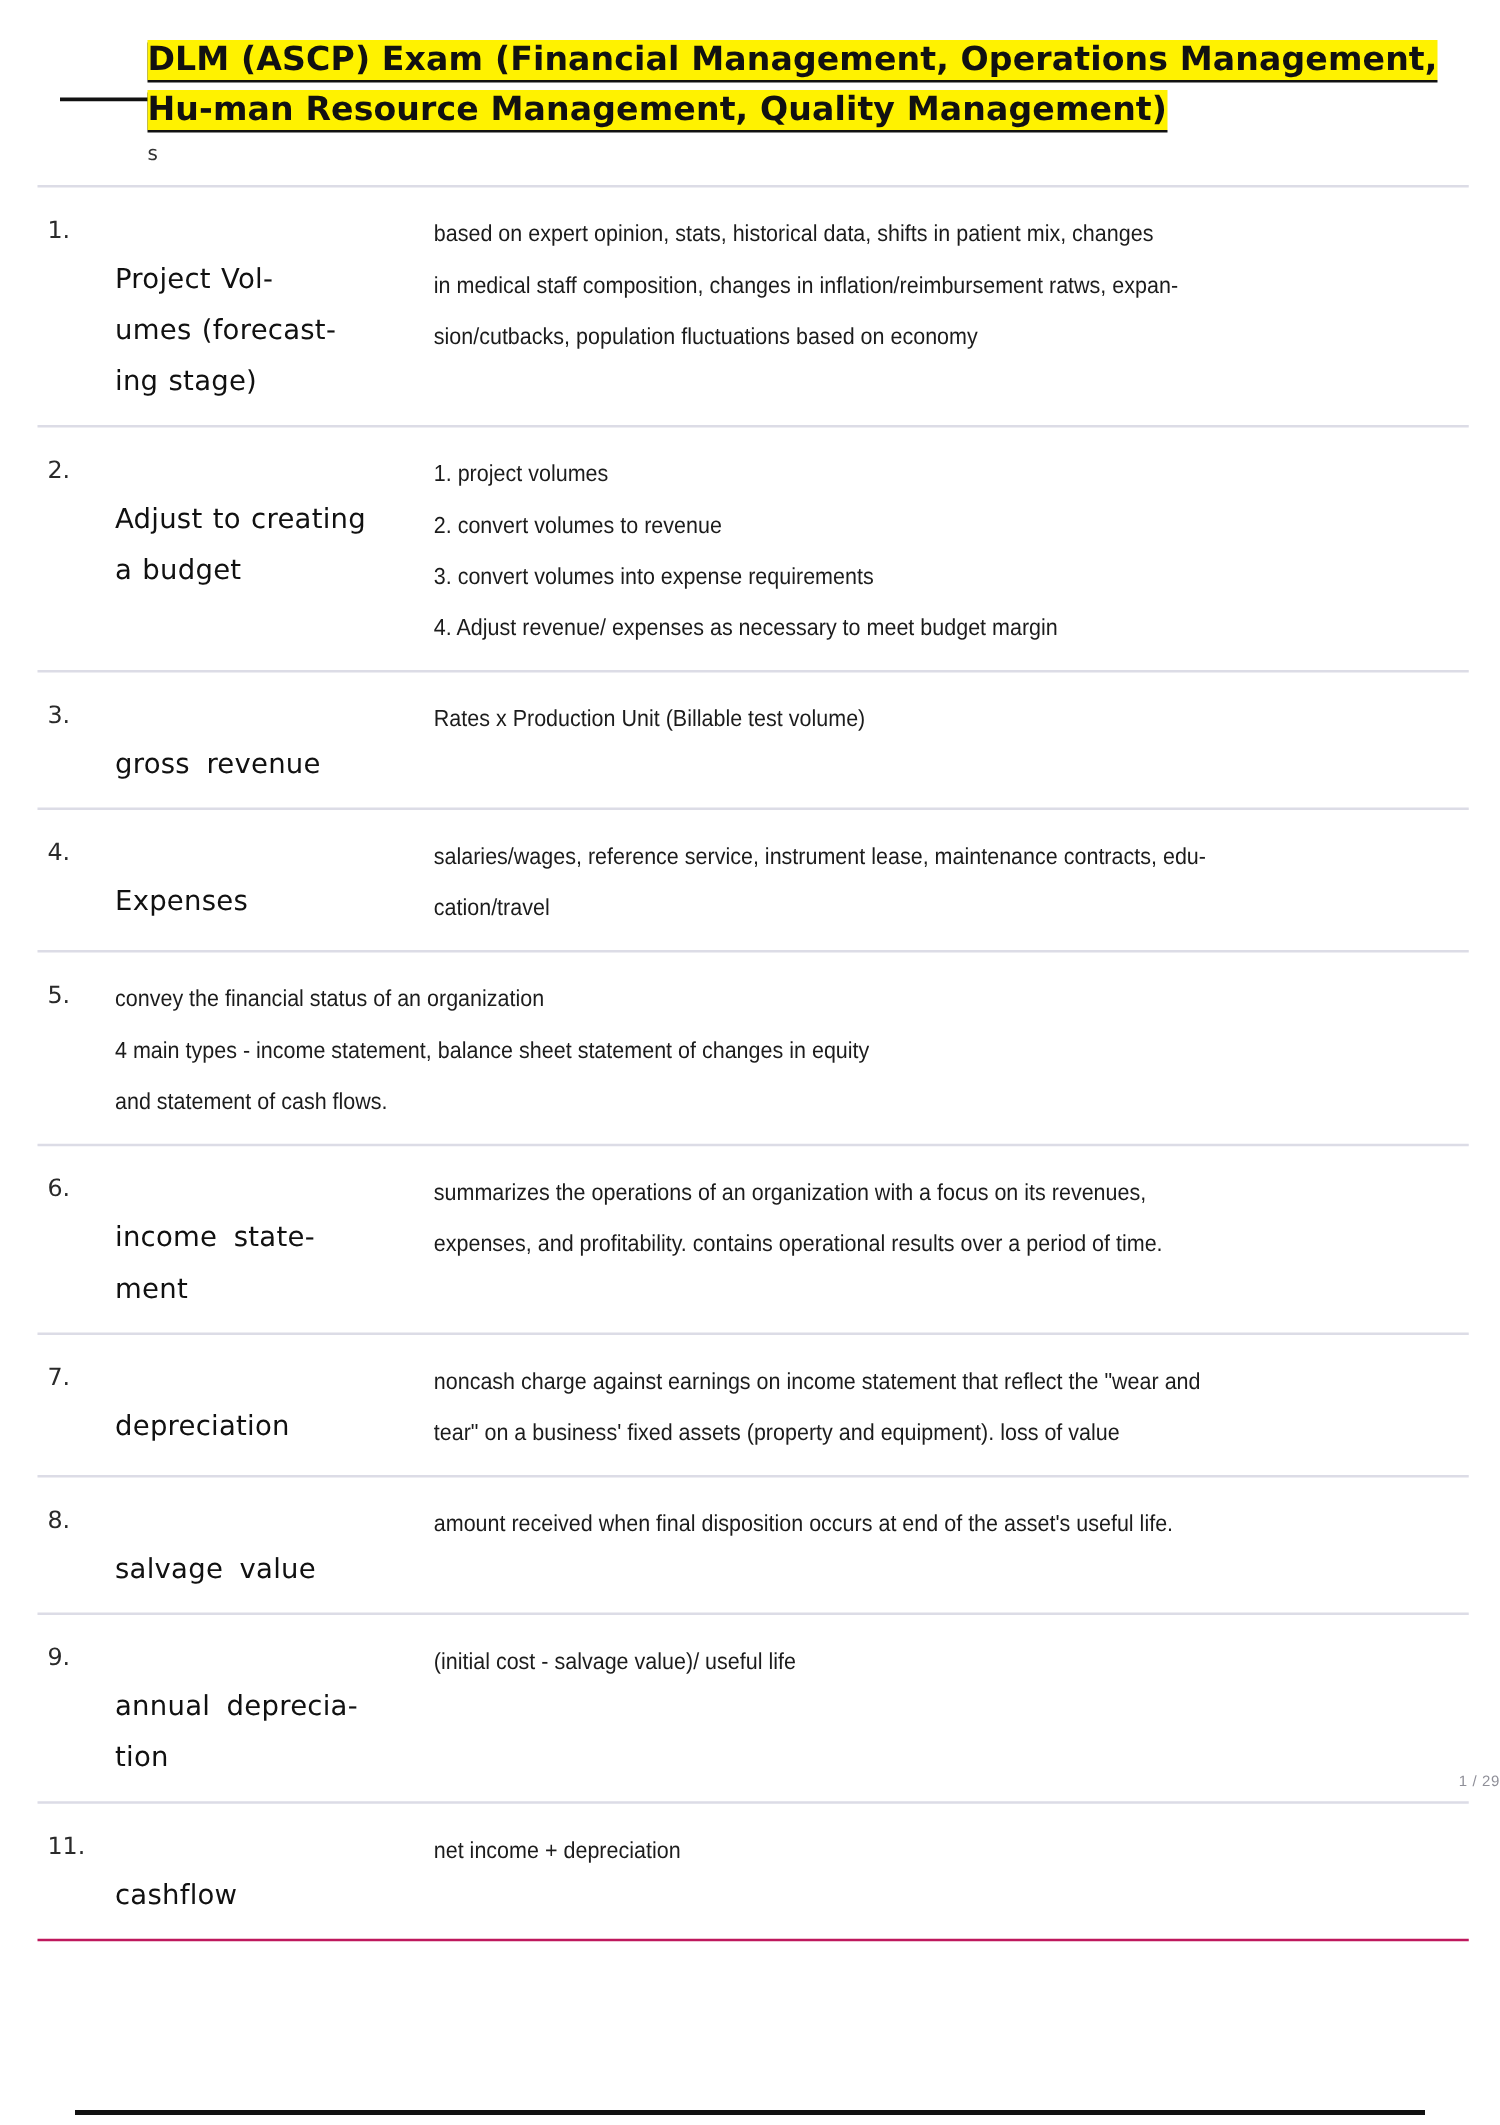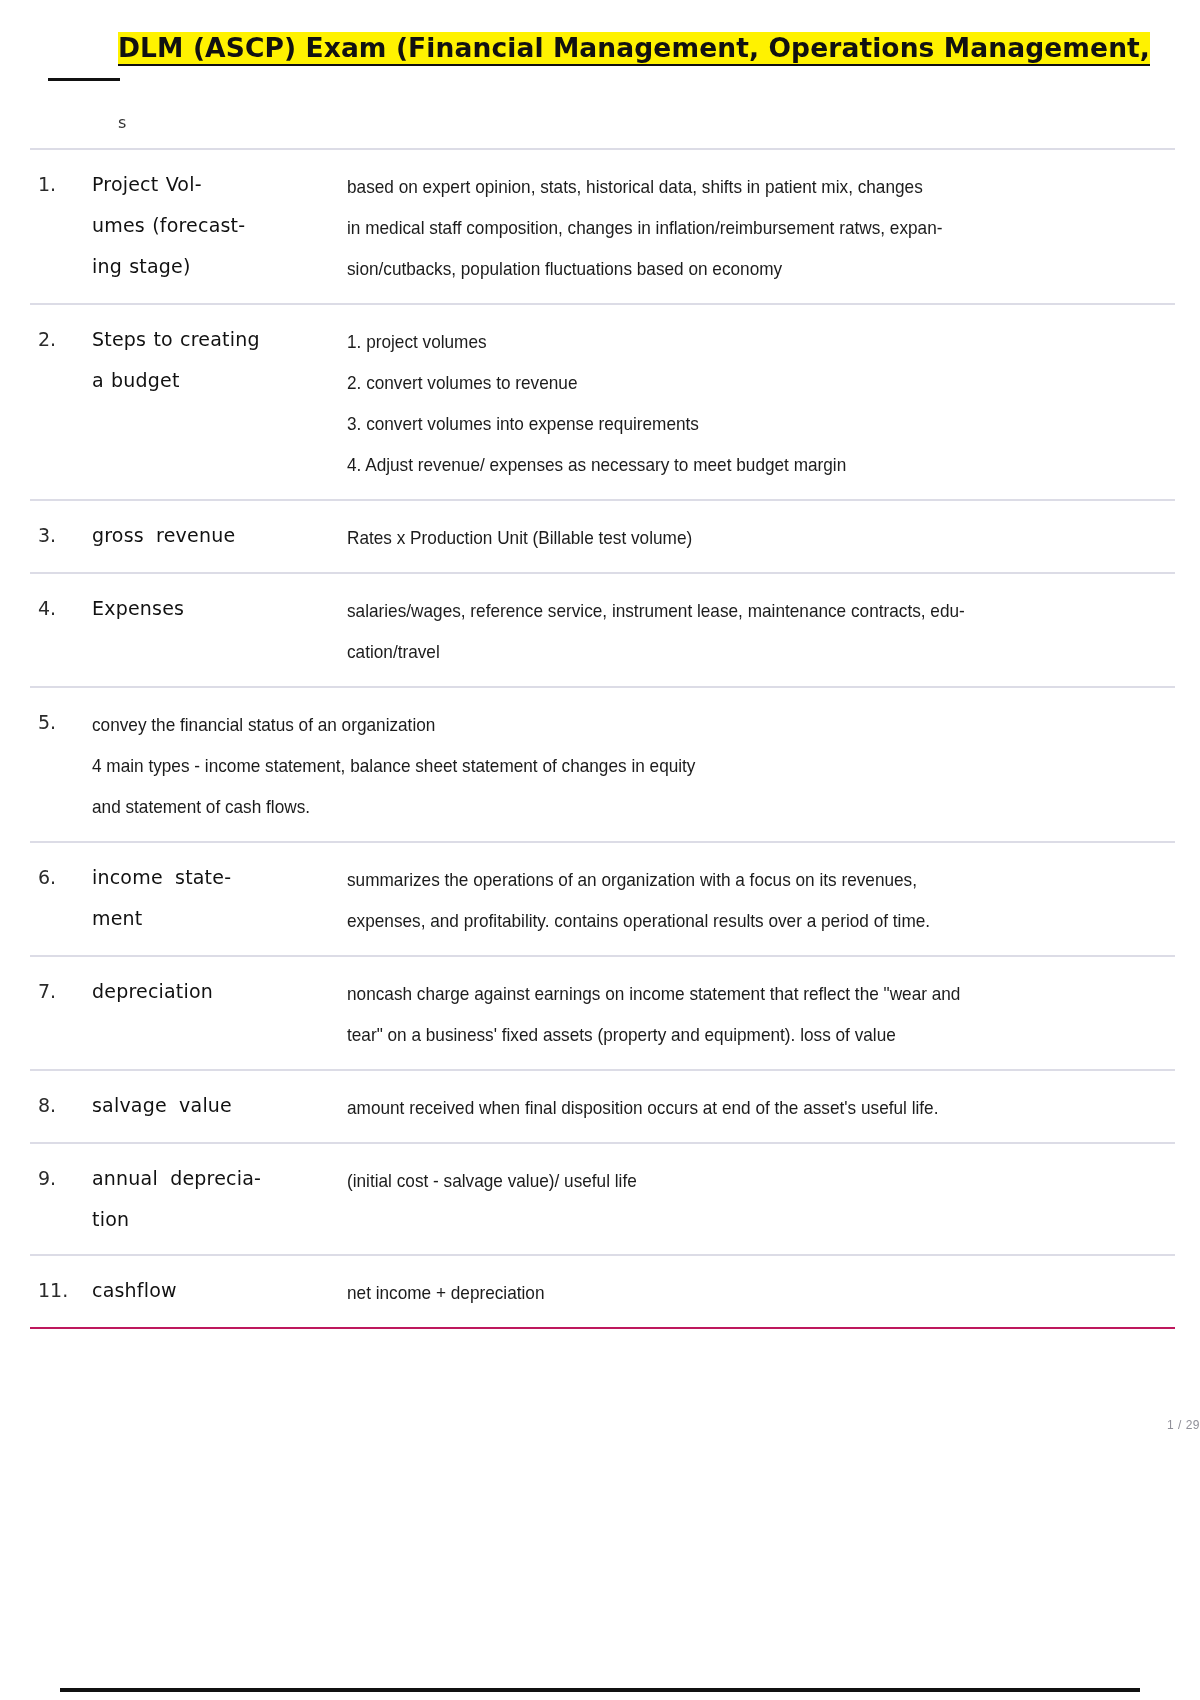--- a/index.html
+++ b/index.html
@@ -85,28 +85,29 @@
     font-size: 19px;
     line-height: 41px;
     color: #2a2a2a;
     padding-left: 8px;
     box-sizing: border-box;
   }
   .col-term {
     width: 255px;
     flex: 0 0 255px;
     font-family: "DejaVu Sans", sans-serif;
-    font-size: 19px;
+    font-size: 22px;
     line-height: 41px;
     color: #111111;
     letter-spacing: 0.2px;
     word-spacing: 1px;
     padding-right: 8px;
     box-sizing: border-box;
     white-space: pre-line;
+    margin-top: 39px;
   }
   .col-term.spaced { word-spacing: 6px; }
   .col-term.justified { text-align: justify; }
   .col-def {
     flex: 1 1 auto;
     font-family: "Liberation Sans", sans-serif;
     font-size: 18.5px;
     line-height: 41px;
     color: #1c1c1c;
     white-space: pre-line;
@@ -135,39 +136,39 @@
     width: 1080px;
     height: 4px;
     background: #111111;
   }
 </style>
 </head>
 <body>
 
 <div class="title-block">
   <div class="title-rule"></div>
-  <div class="title-text"><span class="hl">DLM (ASCP) Exam (Financial Management, Operations Management,</span><br></div>
+  <div class="title-text"><span class="hl">DLM (ASCP) Exam (Financial Management, Operations Management,</span><br><span class="hl">Hu-man Resource Management, Quality Management)</span></div>
 </div>
 <div class="stray-s">s</div>
 
 <div class="table">
 
   <div class="row">
     <div class="col-num">1.</div>
     <div class="col-term justified">Project Vol-
 umes (forecast-
 ing stage)</div>
     <div class="col-def">based on expert opinion, stats, historical data, shifts in patient mix, changes
 in medical staff composition, changes in inflation/reimbursement ratws, expan-
 sion/cutbacks, population fluctuations based on economy</div>
   </div>
 
   <div class="row">
     <div class="col-num">2.</div>
-    <div class="col-term justified">Steps to creating
+    <div class="col-term justified">Adjust to creating
 a budget</div>
     <div class="col-def">1. project volumes
 2. convert volumes to revenue
 3. convert volumes into expense requirements
 4. Adjust revenue/ expenses as necessary to meet budget margin</div>
   </div>
 
   <div class="row">
     <div class="col-num">3.</div>
     <div class="col-term spaced">gross revenue</div>

